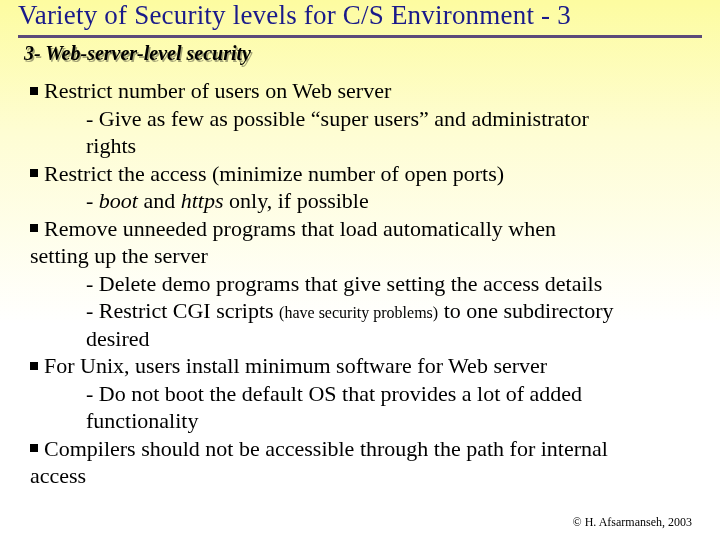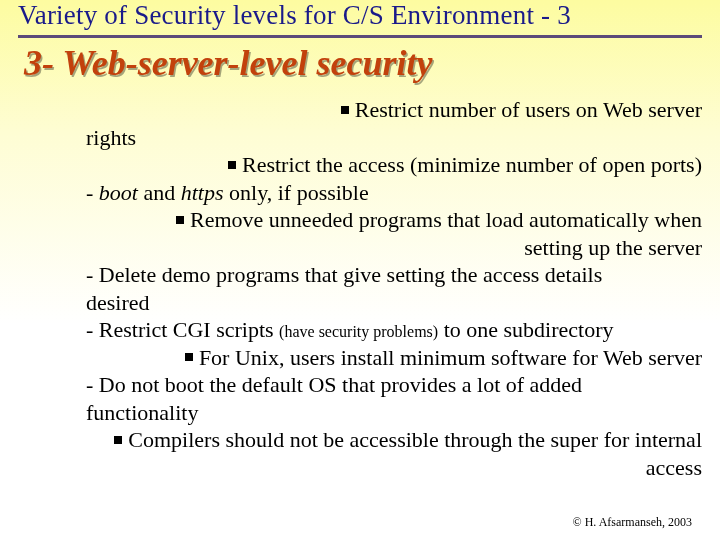--- a/index.html
+++ b/index.html
@@ -27,35 +27,34 @@
     font-weight: normal;
     margin: 0 0 4px 0;
     letter-spacing: 0.2px;
   }
   .rule {
     height: 3px;
     background: #5c4a7a;
     margin: 0 0 4px 0;
   }
   .subtitle {
-    font-size: 36px;
+    font-size: 20px;
     font-style: italic;
     font-weight: bold;
-    color: #c2410c;
+    color: #000000;
     text-shadow: 1.5px 1.5px 0 rgba(0,0,0,0.35);
     margin: 0 0 12px 6px;
   }
   .content {
     font-size: 22px;
     line-height: 1.25;
     margin-left: 12px;
   }
   .bullet {
     margin: 0;
-    text-align: right;
   }
   .sq {
     display: inline-block;
     width: 8px;
     height: 8px;
     background: #000;
     vertical-align: middle;
     margin-right: 6px;
     position: relative;
     top: -2px;
@@ -77,34 +76,35 @@
 
 <div class="slide">
 
   <div class="title">Variety of Security levels for C/S Environment - 3</div>
   <div class="rule"></div>
   <div class="subtitle">3- Web-server-level security</div>
 
   <div class="content">
 
     <div class="bullet"><span class="sq"></span><span>Restrict number of users on Web server</span></div>
+    <div class="sub">- Give as few as possible “super users” and administrator</div>
     <div class="sub">rights</div>
 
     <div class="bullet"><span class="sq"></span><span>Restrict the access (minimize number of open ports)</span></div>
     <div class="sub"><span>- </span><span class="ital">boot</span><span> and </span><span class="ital">https</span><span> only, if possible</span></div>
 
     <div class="bullet"><span class="sq"></span><span>Remove unneeded programs that load automatically when</span></div>
     <div class="bullet">setting up the server</div>
     <div class="sub">- Delete demo programs that give setting the access details</div>
+    <div class="sub"><span>- Restrict CGI scripts </span><span class="small">(have security problems)</span><span> to one subdirectory</span></div>
     <div class="sub">desired</div>
-    <div class="sub"><span>- Restrict CGI scripts </span><span class="small">(have security problems)</span><span> to one subdirectory</span></div>
 
     <div class="bullet"><span class="sq"></span><span>For Unix, users install minimum software for Web server</span></div>
     <div class="sub">- Do not boot the default OS that provides a lot of added</div>
     <div class="sub">functionality</div>
 
-    <div class="bullet"><span class="sq"></span><span>Compilers should not be accessible through the super for internal</span></div>
+    <div class="bullet"><span class="sq"></span><span>Compilers should not be accessible through the path for internal</span></div>
     <div class="bullet">access</div>
 
   </div>
 
   <div class="footer">© H. Afsarmanseh, 2003</div>
 </div>
 
 </body></html>

